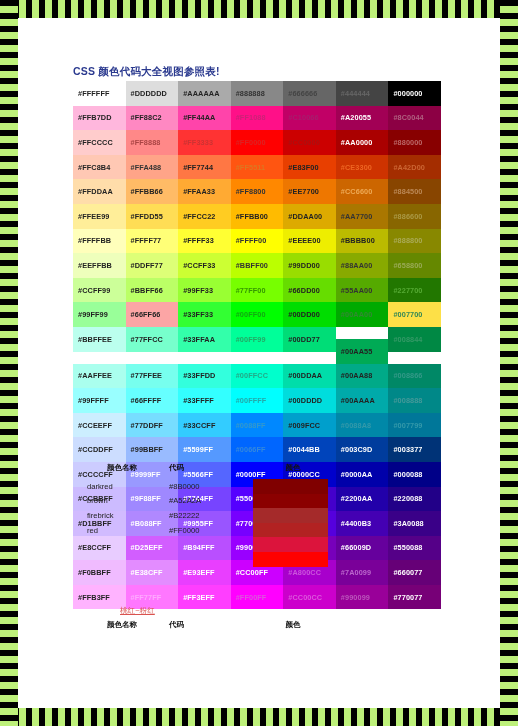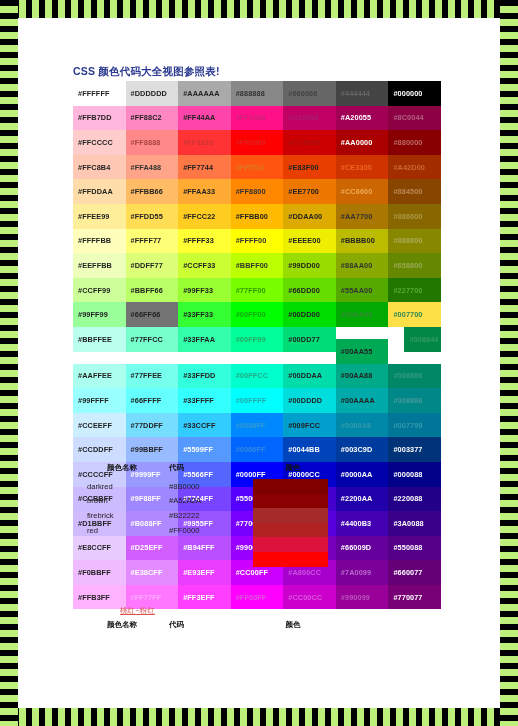--- a/index.html
+++ b/index.html
@@ -184,33 +184,33 @@
       <div class="cell" style="background: rgb(136, 170, 0); color: rgb(51, 51, 51);">#88AA00</div>
       <div class="cell" style="background: rgb(101, 136, 0); color: rgb(153, 170, 85);">#658800</div>
       <div class="cell" style="background: rgb(204, 255, 153); color: rgb(34, 34, 34);">#CCFF99</div>
       <div class="cell" style="background: rgb(187, 255, 102); color: rgb(34, 34, 34);">#BBFF66</div>
       <div class="cell" style="background: rgb(153, 255, 51); color: rgb(34, 34, 34);">#99FF33</div>
       <div class="cell" style="background: rgb(119, 255, 0); color: rgb(51, 153, 0);">#77FF00</div>
       <div class="cell" style="background: rgb(102, 221, 0); color: rgb(34, 34, 34);">#66DD00</div>
       <div class="cell" style="background: rgb(85, 170, 0); color: rgb(51, 51, 51);">#55AA00</div>
       <div class="cell" style="background: rgb(34, 119, 0); color: rgb(85, 170, 51);">#227700</div>
       <div class="cell" style="background: rgb(153, 255, 153); color: rgb(34, 34, 34);">#99FF99</div>
-      <div class="cell" style="background: #737373; color: rgb(34, 34, 34);">#66FF66</div>
+      <div class="cell" style="background: #fca5a5; color: rgb(34, 34, 34);">#66FF66</div>
       <div class="cell" style="background: rgb(51, 255, 51); color: rgb(34, 34, 34);">#33FF33</div>
       <div class="cell" style="background: rgb(0, 255, 0); color: rgb(17, 170, 17);">#00FF00</div>
       <div class="cell" style="background: rgb(0, 221, 0); color: rgb(34, 34, 34);">#00DD00</div>
       <div class="cell" style="background: rgb(0, 170, 0); color: rgb(51, 136, 51);">#00AA00</div>
       <div class="cell" style="background: #fde047; color: rgb(51, 136, 85);">#007700</div>
       <div class="cell" style="background: rgb(187, 255, 238); color: rgb(34, 34, 34);">#BBFFEE</div>
       <div class="cell" style="background: rgb(119, 255, 204); color: rgb(34, 34, 34);">#77FFCC</div>
       <div class="cell" style="background: rgb(51, 255, 170); color: rgb(34, 34, 34);">#33FFAA</div>
       <div class="cell" style="background: rgb(0, 255, 153); color: rgb(34, 170, 102);">#00FF99</div>
       <div class="cell" style="background: rgb(0, 221, 119); color: rgb(34, 34, 34);">#00DD77</div>
       <div class="cell" style="background: rgb(0, 170, 85); color: rgb(34, 34, 34); margin-top: 12px;">#00AA55</div>
-      <div class="cell" style="background: rgb(0, 136, 68); color: rgb(51, 153, 102); margin-left: 16px;">#008844</div>
+      <div class="cell" style="background: rgb(0, 136, 68); color: rgb(51, 153, 102);">#008844</div>
       <div class="cell" style="background: rgb(170, 255, 238); color: rgb(34, 34, 34);">#AAFFEE</div>
       <div class="cell" style="background: rgb(119, 255, 238); color: rgb(34, 34, 34);">#77FFEE</div>
       <div class="cell" style="background: rgb(51, 255, 221); color: rgb(34, 34, 34);">#33FFDD</div>
       <div class="cell" style="background: rgb(0, 255, 204); color: rgb(34, 170, 136);">#00FFCC</div>
       <div class="cell" style="background: rgb(0, 221, 170); color: rgb(34, 34, 34);">#00DDAA</div>
       <div class="cell" style="background: rgb(0, 170, 136); color: rgb(34, 34, 34);">#00AA88</div>
       <div class="cell" style="background: rgb(0, 136, 102); color: rgb(51, 153, 136);">#008866</div>
       <div class="cell" style="background: rgb(153, 255, 255); color: rgb(34, 34, 34);">#99FFFF</div>
       <div class="cell" style="background: rgb(102, 255, 255); color: rgb(34, 34, 34);">#66FFFF</div>
       <div class="cell" style="background: rgb(51, 255, 255); color: rgb(34, 34, 34);">#33FFFF</div>

